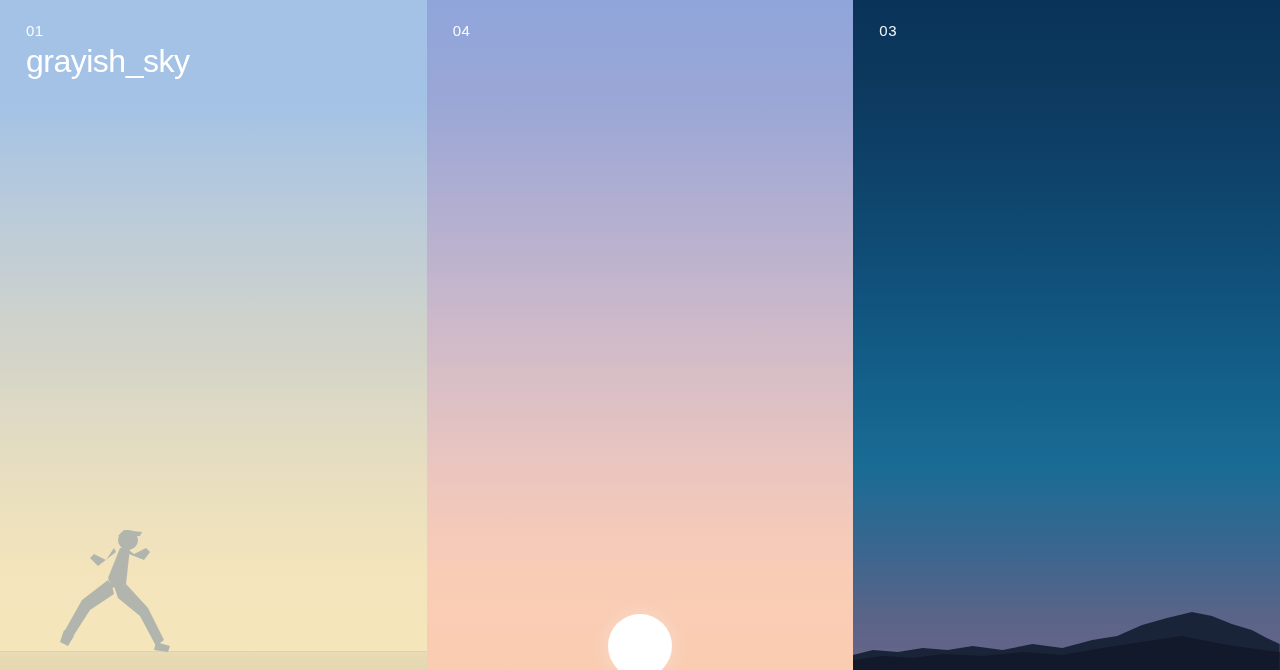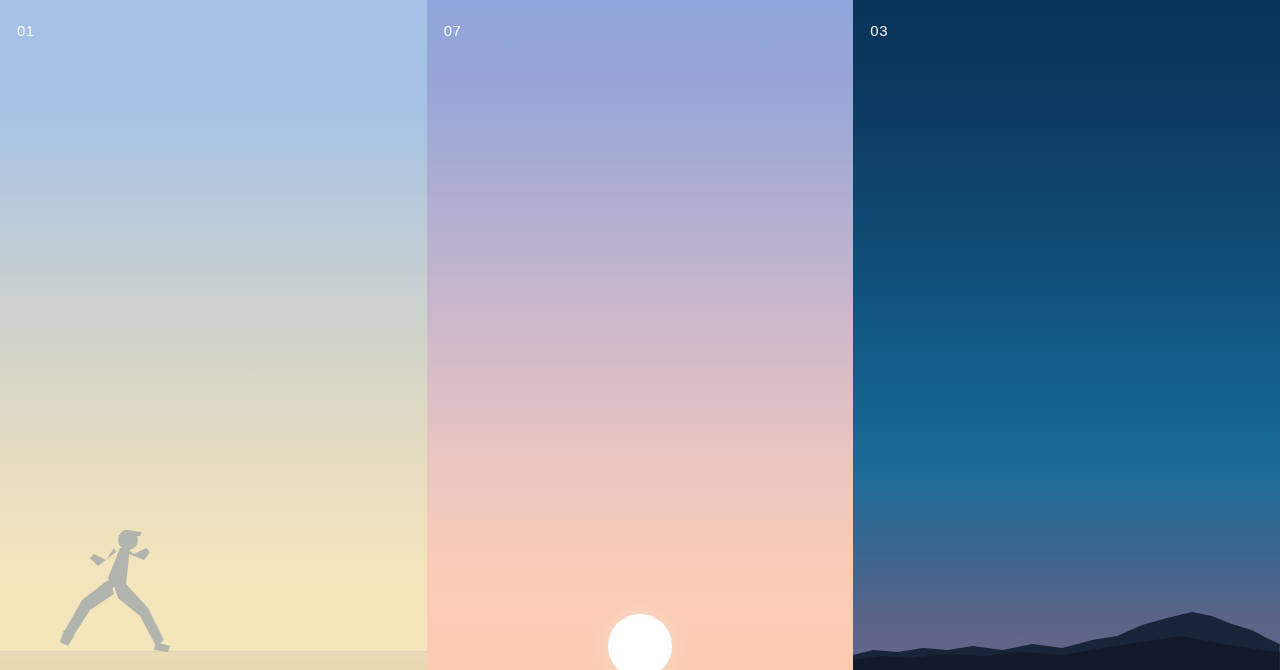--- a/index.html
+++ b/index.html
@@ -51,21 +51,21 @@
         #1a6c95 70%,
         #3a668f 82%,
         #5a6488 92%,
         #686589 100%);
       width: 428px;
       text-align: center;
     }
     .label-block {
       position: absolute;
       top: 22px;
-      left: 17px;
+      left: 26px;
       color: #ffffff;
     }
     .label-num {
       font-size: 15px;
       font-weight: 400;
       letter-spacing: 0.5px;
       margin-bottom: 4px;
       opacity: 0.95;
     }
     .label-title {
@@ -123,20 +123,21 @@
       height: 100%;
       display: block;
     }
   </style>
 </head>
 <body>
 
 <div class="panel panel-1">
   <div class="label-block">
     <div class="label-num">01</div>
+    <div class="label-title">grayish_sky</div>
   </div>
   <div class="horizon-line-1"></div>
   <div class="ground-1"></div>
   <div class="runner">
     <svg viewBox="0 0 110 130" xmlns="http://www.w3.org/2000/svg">
       <g fill="#b1b5ad">
 
         <circle cx="68" cy="18" r="10"></circle>
         <path d="M 58 14 L 80 14 L 82 10 L 64 8 Z"></path>
 
@@ -153,21 +154,21 @@
         <path d="M 52 64 L 48 58 L 22 78 L 4 110 L 12 116 L 30 88 L 54 72 Z"></path>
 
         <path d="M 4 108 L 0 120 L 8 124 L 14 114 Z"></path>
       </g>
     </svg>
   </div>
 </div>
 
 <div class="panel panel-2">
   <div class="label-block">
-    <div class="label-num">07</div>
+    <div class="label-num">04</div>
   </div>
   <div class="sun"></div>
 </div>
 
 <div class="panel panel-3">
   <div class="label-block">
     <div class="label-num">03</div>
   </div>
   <div class="mountains">
     <svg viewBox="0 0 428 70" preserveAspectRatio="none" xmlns="http://www.w3.org/2000/svg">

